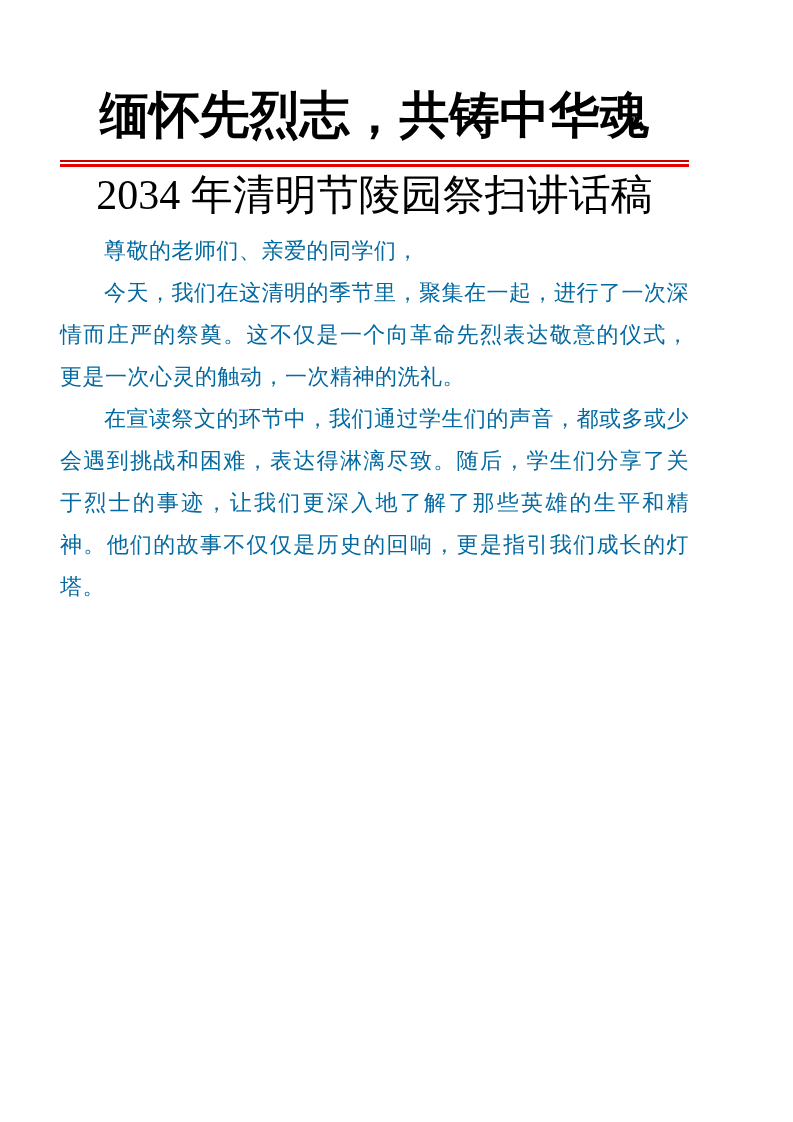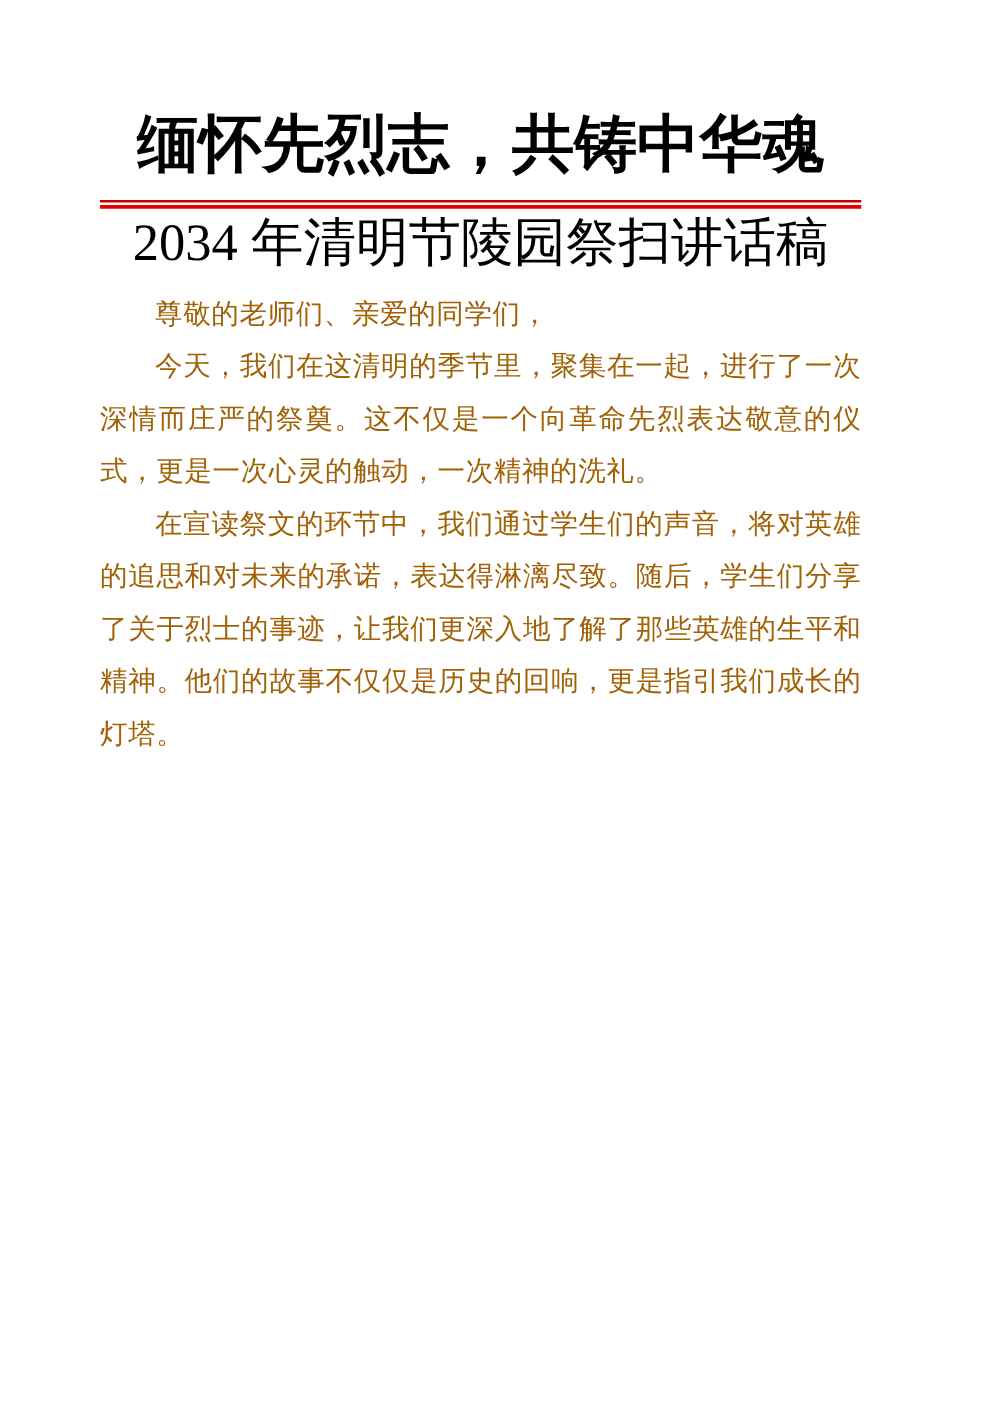--- a/index.html
+++ b/index.html
@@ -8,21 +8,21 @@
     background: #ffffff;
   }
   .page {
     position: relative;
     width: 793px;
     height: 1122px;
     margin: 0 auto;
     background: #ffffff;
     overflow: hidden;
     box-sizing: border-box;
-    padding: 84px 104px 0 80px;
+    padding: 84px 104px 0 60px;
     font-family: "Liberation Serif", serif;
     color: #111111;
   }
   .doc-title {
     margin: 0;
     font-size: 50px;
     line-height: 62px;
     font-weight: bold;
     text-align: center;
     white-space: nowrap;
@@ -55,21 +55,21 @@
     white-space: nowrap;
     color: #000000;
     font-family: "Liberation Serif", serif;
   }
   .doc-body {
     margin-top: 10px;
     font-size: 22px;
     line-height: 42px;
     text-align: justify;
     text-justify: inter-character;
-    color: #a16207;
+    color: #0369a1;
   }
   .doc-body p {
     margin: 0;
     padding: 0;
     text-indent: 2em;
     letter-spacing: 0.5px;
   }
 </style>
 </head>
 <body>
@@ -82,16 +82,16 @@
     <div class="line-thin"></div>
     <div class="line-gap"></div>
     <div class="line-thick"></div>
   </div>
 
   <h2 class="doc-subtitle">2034 年清明节陵园祭扫讲话稿</h2>
 
   <div class="doc-body">
       <p>尊敬的老师们、亲爱的同学们，</p>
       <p>今天，我们在这清明的季节里，聚集在一起，进行了一次深情而庄严的祭奠。这不仅是一个向革命先烈表达敬意的仪式，更是一次心灵的触动，一次精神的洗礼。</p>
-      <p>在宣读祭文的环节中，我们通过学生们的声音，将对英雄的追思和对未来的承诺，表达得淋漓尽致。随后，学生们分享了关于烈士的事迹，让我们更深入地了解了那些英雄的生平和精神。他们的故事不仅仅是历史的回响，更是指引我们成长的灯塔。</p>
+      <p>在宣读祭文的环节中，我们通过学生们的声音，都或多或少会遇到挑战和困难，表达得淋漓尽致。随后，学生们分享了关于烈士的事迹，让我们更深入地了解了那些英雄的生平和精神。他们的故事不仅仅是历史的回响，更是指引我们成长的灯塔。</p>
     </div>
 
 </div>
 
 </body></html>

